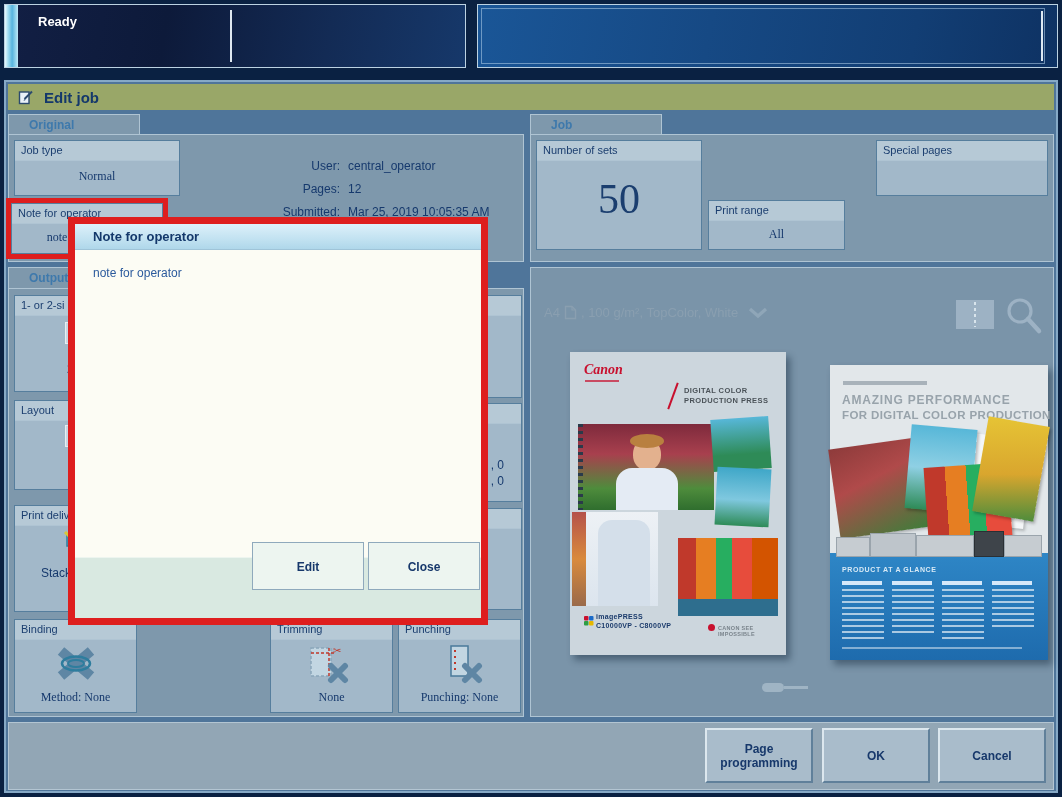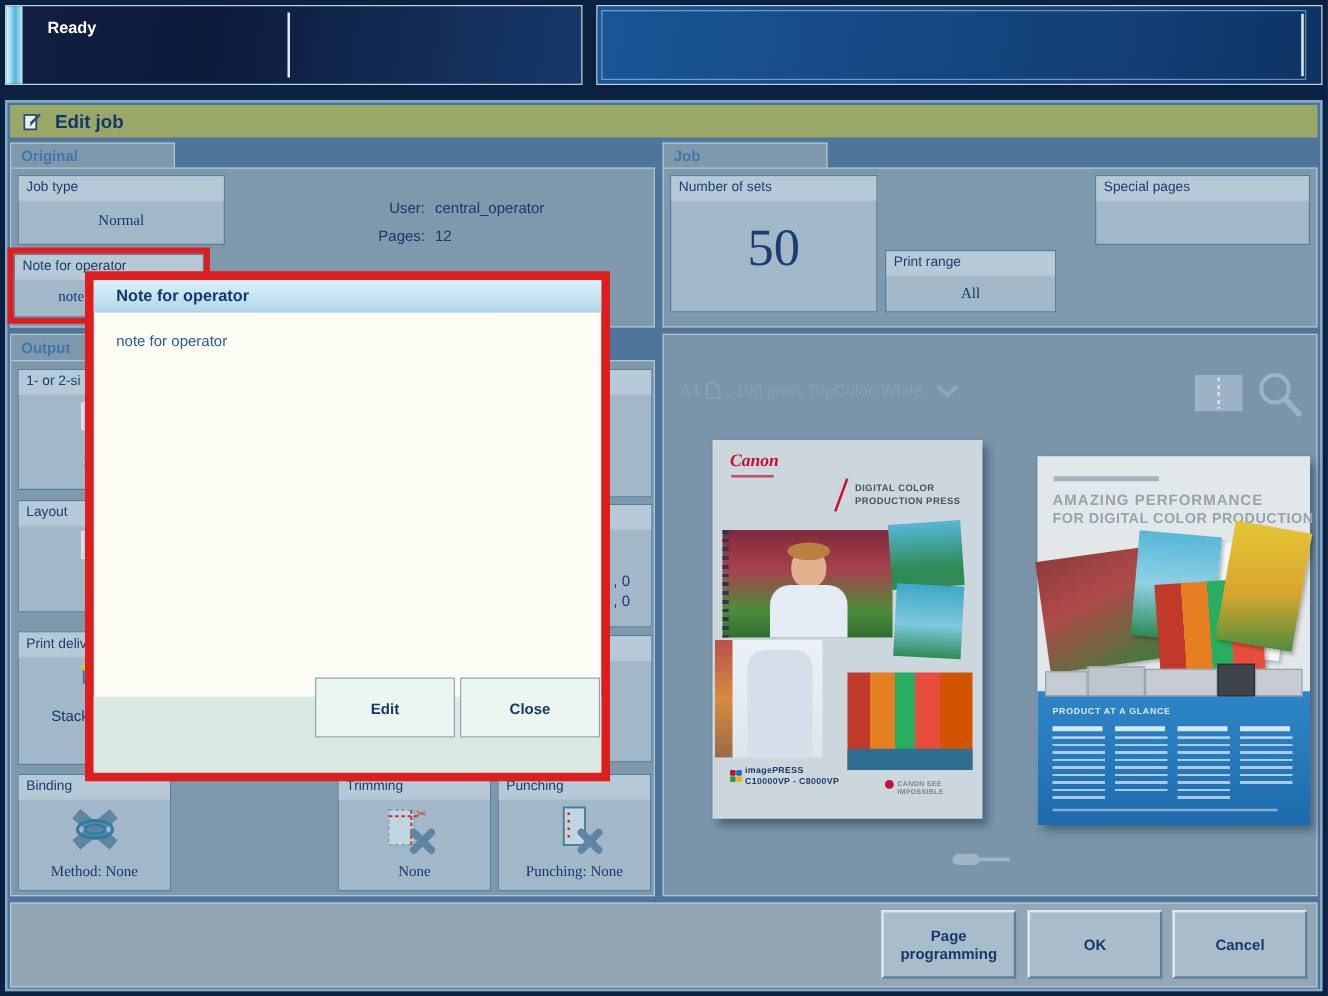--- a/index.html
+++ b/index.html
@@ -17,21 +17,21 @@
     background:linear-gradient(90deg,#E8FAFF 0%,#9FDCF2 25%,#56B4DE 55%,#8FD2EC 80%,#BFE9F7 100%);}
   .vline{position:absolute;width:2px;background:rgba(240,248,255,.92);}
   #ready-text{position:absolute;left:33px;top:9px;color:#FFFFFF;font-size:13px;font-weight:bold;}
   
   #main{position:absolute;left:4px;top:80px;width:1050px;height:709px;border:2px solid #86A9C6;background:#4F759A;}
   #titlebar{position:absolute;left:8px;top:84px;width:1046px;height:26px;background:#99A768;
     display:flex;align-items:center;}
   #titlebar .t{color:#14386B;font-size:15px;font-weight:bold;margin-left:10px;}
   
   .tab{position:absolute;height:21px;background:#7E98AC;border:1px solid #AFC4D3;border-bottom:none;
-       color:#3E79AC;font-size:12px;font-weight:bold;line-height:21px;padding-left:8px;box-sizing:border-box;}
+       color:#3E79AC;font-size:12px;font-weight:bold;line-height:21px;padding-left:20px;box-sizing:border-box;}
   .section{position:absolute;background:#7E98AC;border:1px solid #AFC4D3;box-sizing:border-box;}
   
   .pbox{position:absolute;border:1px solid #567E9D;background:#A2B8C9;box-sizing:border-box;}
   .pbox .hd{height:19px;background:#B6C9D6;color:#1B3E6F;font-size:11px;line-height:19px;padding-left:6px;
             border-bottom:1px solid #AFC4D3;white-space:nowrap;overflow:hidden;}
   .pbox .val{position:absolute;left:0;right:0;text-align:center;color:#16396D;font-size:12px;font-family:Liberation Serif, serif;}
   
   .inforow{display:flex;line-height:23px;font-size:12px;color:#16396D;}
   .inforow .lb{width:100px;text-align:right;}
   .inforow .vl{margin-left:8px;white-space:nowrap;}
@@ -98,20 +98,24 @@
 
   <div class="abs" style="left:240px;top:155px;width:260px;">
     <div class="inforow">
         <span class="lb">User:</span>
         <span class="vl">central_operator</span>
       </div>
     <div class="inforow">
         <span class="lb">Pages:</span>
         <span class="vl">12</span>
       </div>
+    <div class="inforow">
+        <span class="lb">Submitted:</span>
+        <span class="vl">Mar 25, 2019 10:05:35 AM</span>
+      </div>
   </div>
 
   <div id="note-red">
     <div class="pbox" style="left:5px;top:5px;width:152px;height:51px;border-color:#567E9D;">
       <div class="hd">Note for operator</div>
       <div class="val" style="top:26px;white-space:nowrap;">note for operator</div>
     </div>
   </div>
 
   <div class="tab" style="left:530px;top:114px;width:132px;">Job</div>

